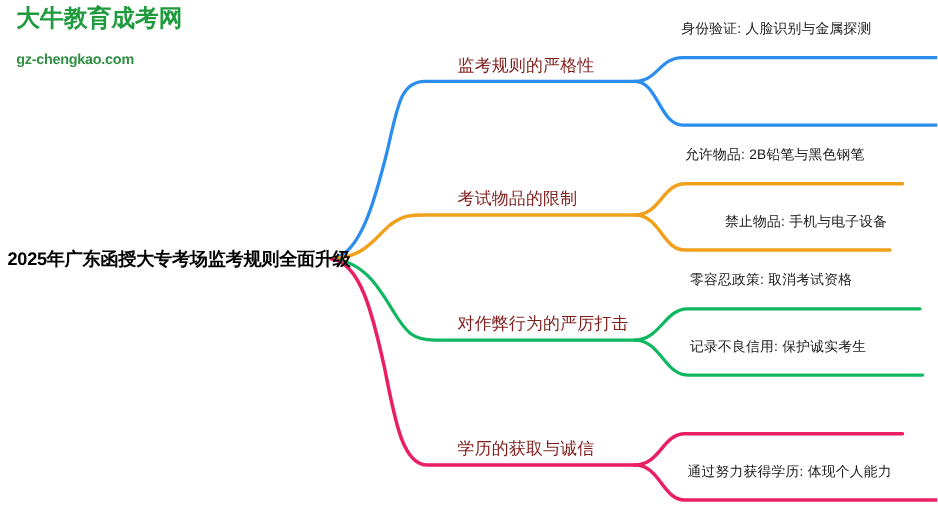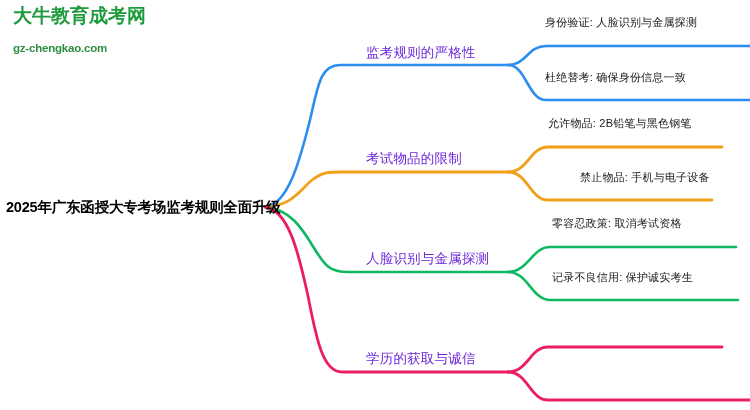--- a/index.html
+++ b/index.html
@@ -22,21 +22,21 @@
 
   
   #wires{position:absolute;left:0;top:0;width:750px;height:410px;}
 
   
   .node{position:absolute;white-space:nowrap;color:#111;font-family:"Liberation Sans","DejaVu Sans",sans-serif;}
   #root-title{
     left:6px;top:198px;font-size:14.5px;font-weight:bold;color:#000;
     letter-spacing:-0.2px;
   }
-  .branch-label{font-size:13.5px;color:#6d28d9;letter-spacing:.2px;font-family:Liberation Mono, monospace;}
+  .branch-label{font-size:13.5px;color:#7f1d1d;letter-spacing:.2px;font-family:Liberation Mono, monospace;}
   .leaf-label{font-size:11px;color:#1a1a1a;letter-spacing:.2px;}
 </style>
 </head>
 <body>
 
 <div id="stage">
 
   <div id="logo">
     <div class="logo-words">
       <div class="logo-title">大牛教育成考网</div>
@@ -71,26 +71,26 @@
       <path d="M265,207 C288,210 298,250 308,296 C316,336 322,372 342,372 L508,372" fill="none" stroke="#ea1e63" stroke-width="2.8" stroke-linecap="round"></path>
       <path d="M508,372 C528,372 530,347 548,347 L722,347" fill="none" stroke="#ea1e63" stroke-width="2.8" stroke-linecap="round"></path>
       <path d="M508,372 C528,372 530,400 548,400 L750,400" fill="none" stroke="#ea1e63" stroke-width="2.8" stroke-linecap="round"></path>
     </g>
   </svg>
 
   <div class="node" id="root-title">2025年广东函授大专考场监考规则全面升级</div>
 
   <div class="node branch-label" style="left:366px;top:44px;">监考规则的严格性</div>
   <div class="node branch-label" style="left:366px;top:150px;text-align:center;">考试物品的限制</div>
-  <div class="node branch-label" style="left:366px;top:250px;">人脸识别与金属探测</div>
+  <div class="node branch-label" style="left:366px;top:250px;">对作弊行为的严厉打击</div>
   <div class="node branch-label" style="left:366px;top:350px;">学历的获取与诚信</div>
 
   <div class="node leaf-label" style="left:545px;top:15px;">身份验证: 人脸识别与金属探测</div>
-  <div class="node leaf-label" style="left:545px;top:70px;">杜绝替考: 确保身份信息一致</div>
 
   <div class="node leaf-label" style="left:548px;top:116px;">允许物品: 2B铅笔与黑色钢笔</div>
   <div class="node leaf-label" style="left:580px;top:170px;">禁止物品: 手机与电子设备</div>
 
   <div class="node leaf-label" style="left:552px;top:216px;">零容忍政策: 取消考试资格</div>
   <div class="node leaf-label" style="left:552px;top:270px;">记录不良信用: 保护诚实考生</div>
 
+  <div class="node leaf-label" style="left:550px;top:370px;">通过努力获得学历: 体现个人能力</div>
 
 </div>
 
 </body></html>

